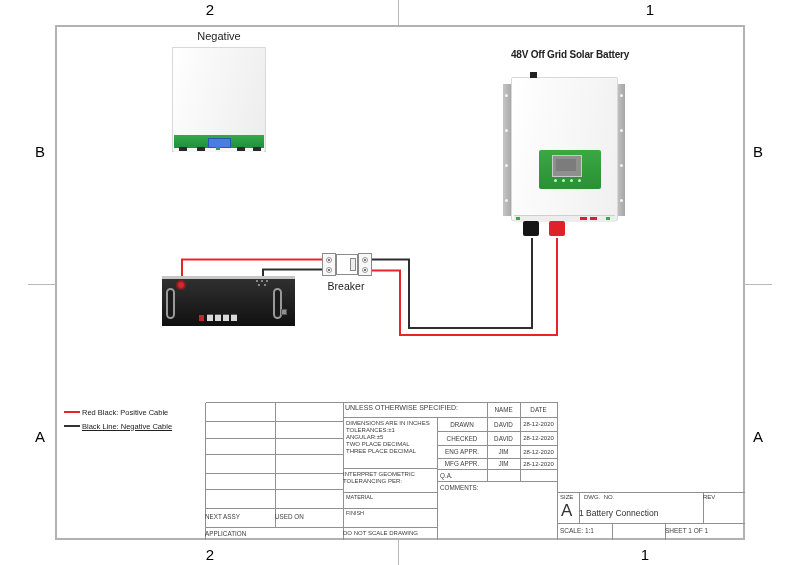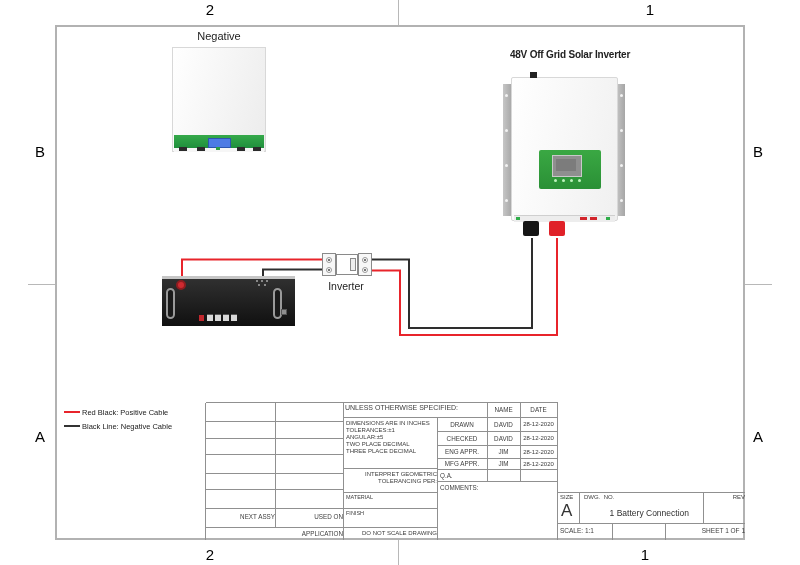--- a/index.html
+++ b/index.html
@@ -56,21 +56,21 @@
   .brk-toggle{position:absolute;left:13px;top:3px;width:6px;height:13px;background:#eee;border:1px solid #8a8a8a;box-sizing:border-box;}
   .brk-term{position:absolute;width:6px;height:6px;border-radius:50%;border:1px solid #999;box-sizing:border-box;
             background:radial-gradient(circle,#777 0 1px,#fdfdfd 1px);}
   
   .tbt{position:absolute;color:#3d3d3d;font-size:6px;white-space:nowrap;}
   .tb-row{position:absolute;left:437px;width:120px;display:flex;align-items:center;color:#3d3d3d;}
   .tb-cell{text-align:center;}
   .c-role{width:50px;font-size:6.3px;}
   .c-nm{width:33px;font-size:6.3px;}
   .c-dt{width:37px;font-size:6px;}
-  .ctr{text-align:right;}
+  .ctr{text-align:left;}
 </style>
 </head>
 <body>
 
 <div class="stage">
 
   <div class="zone" style="left:199px;top:1px;">2</div>
   <div class="zone" style="left:639px;top:1px;">1</div>
   <div class="zone" style="left:199px;top:546px;">2</div>
   <div class="zone" style="left:634px;top:546px;">1</div>
@@ -96,21 +96,21 @@
       <div class="battery-lcd"></div>
     </div>
     <div class="battery-strip"></div>
     <div class="foot" style="left:6px;"></div>
     <div class="foot" style="left:24px;"></div>
     <div class="foot" style="left:64px;"></div>
     <div class="foot" style="left:80px;"></div>
     <div class="battery-mark"></div>
   </div>
 
-  <div class="comp-label" style="left:490px;top:49px;width:160px;font-size:10px;font-weight:700;letter-spacing:-0.2px;">48V Off Grid Solar Inverter</div>
+  <div class="comp-label" style="left:490px;top:49px;width:160px;font-size:10px;font-weight:700;letter-spacing:-0.2px;">48V Off Grid Solar Battery</div>
   <div class="inv-bracket" style="left:503px;">
     <div class="inv-hole" style="left:2px;top:10px;"></div>
     <div class="inv-hole" style="left:2px;top:45px;"></div>
     <div class="inv-hole" style="left:2px;top:80px;"></div>
     <div class="inv-hole" style="left:2px;top:115px;"></div>
   </div>
   <div class="inv-bracket" style="left:616px;">
     <div class="inv-hole" style="right:2px;top:10px;"></div>
     <div class="inv-hole" style="right:2px;top:45px;"></div>
     <div class="inv-hole" style="right:2px;top:80px;"></div>
@@ -160,27 +160,27 @@
       <div class="brk-term" style="left:3px;top:13px;"></div>
     </div>
     <div class="brk-mid">
       <div class="brk-toggle"></div>
     </div>
     <div class="brk-block" style="left:38px;">
       <div class="brk-term" style="left:3px;top:3px;"></div>
       <div class="brk-term" style="left:3px;top:13px;"></div>
     </div>
   </div>
-  <div class="comp-label" style="left:320px;top:280px;width:52px;font-size:10.5px;">Inverter</div>
+  <div class="comp-label" style="left:320px;top:280px;width:52px;font-size:10.5px;">Breaker</div>
 
   <div class="legend-row" style="top:406px;">
     <span class="sw sw-red"></span>
     <span>Red Black: Positive  Cable</span>
   </div>
-  <div class="legend-row" style="top:420px;">
+  <div class="legend-row" style="top:420px;text-decoration:underline;">
     <span class="sw sw-blk"></span>
     <span>Black Line: Negative  Cable</span>
   </div>
 
   <div class="tbt" style="left:345px;top:404px;font-size:7px;">UNLESS OTHERWISE SPECIFIED:</div>
   <div class="tbt" style="left:346px;top:420px;">DIMENSIONS ARE IN INCHES</div>
   <div class="tbt" style="left:346px;top:427px;">TOLERANCES:±1</div>
   <div class="tbt" style="left:346px;top:434px;">ANGULAR:±5</div>
   <div class="tbt" style="left:346px;top:441px;">TWO PLACE DECIMAL</div>
   <div class="tbt" style="left:346px;top:448px;">THREE PLACE DECIMAL</div>

